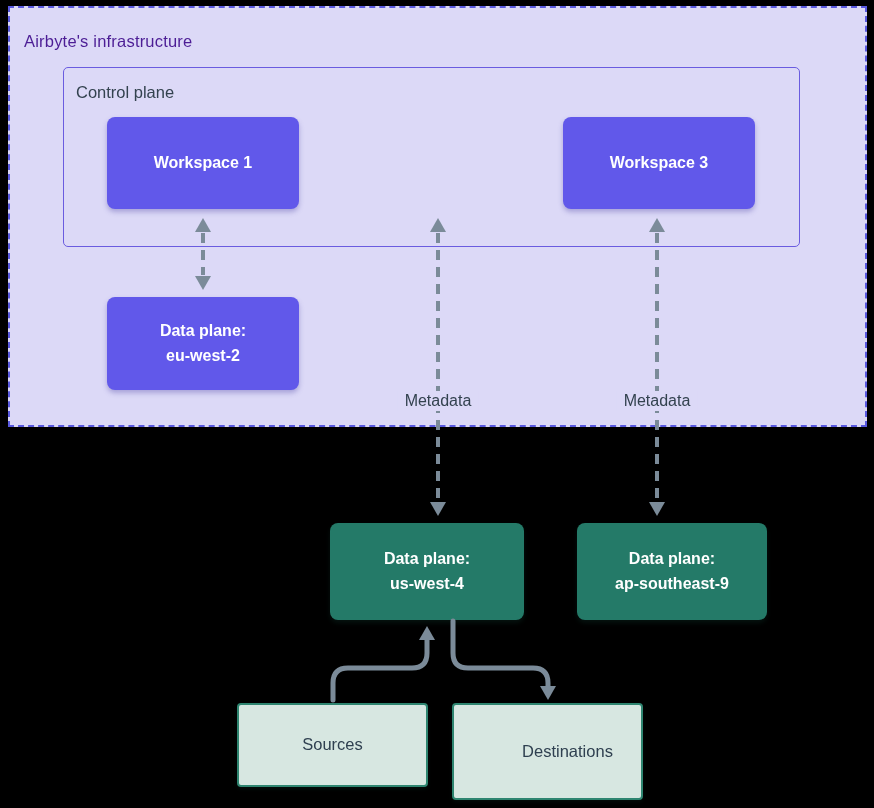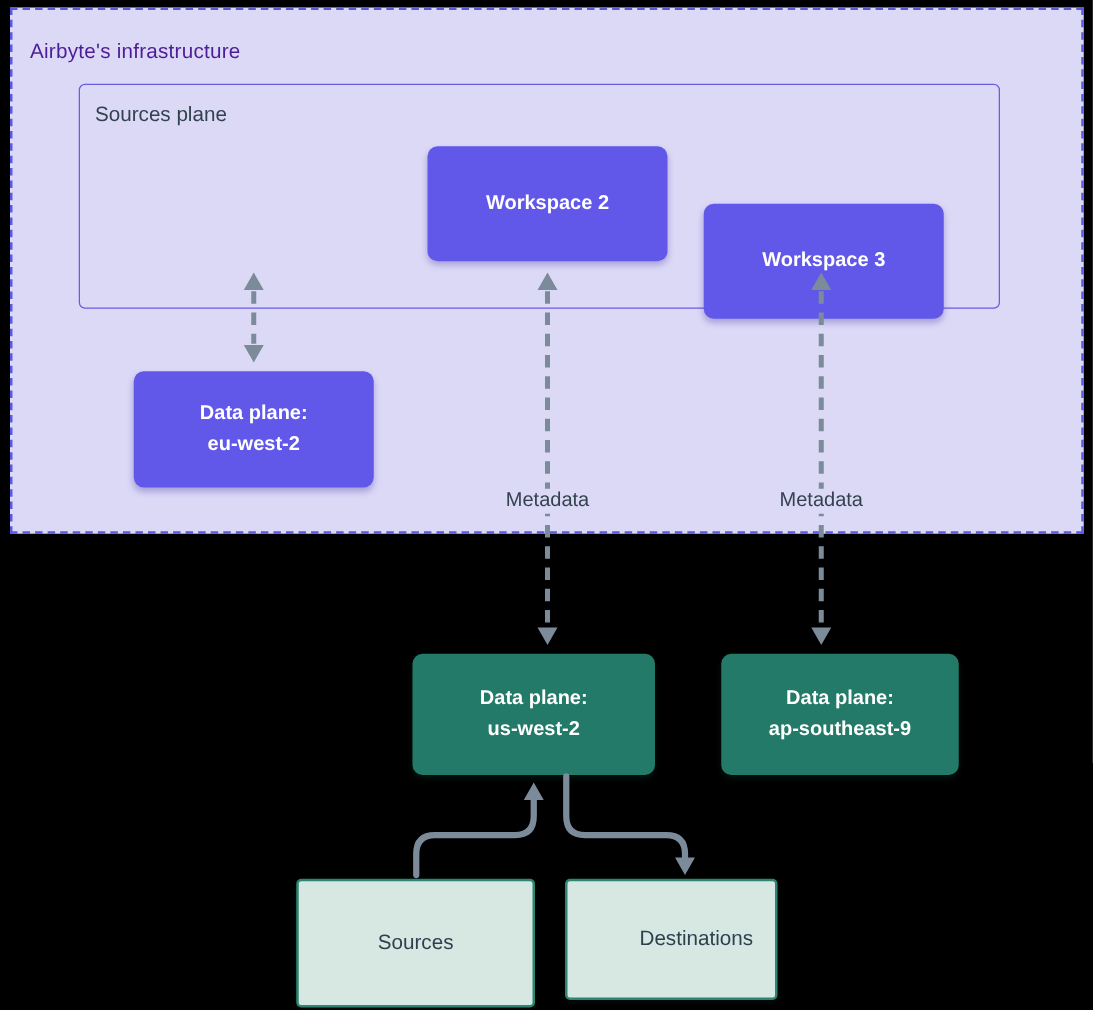--- a/index.html
+++ b/index.html
@@ -26,68 +26,68 @@
       justify-content:center;text-align:center;border-radius:8px;z-index:1;
       font-size:16px;font-weight:700;line-height:1.55;}
   .node-purple{background:#6158ea;color:#fff;box-shadow:0 3px 5px rgba(70,60,160,.35);}
   .node-teal{background:#247a68;color:#fff;box-shadow:0 3px 5px rgba(15,60,50,.3);}
   .node-outline{background:#d7e7e1;border:2px solid #2e8570;border-radius:4px;
       color:#2f4050;font-weight:500;font-size:16.5px;
       box-shadow:0 2px 4px rgba(15,60,50,.2);}
 
   #ws1{left:107px;top:117px;width:192px;height:92px;}
   #ws2{left:342px;top:117px;width:192px;height:92px;}
-  #ws3{left:563px;top:117px;width:192px;height:92px;margin-top:46px;}
+  #ws3{left:563px;top:117px;width:192px;height:92px;}
   #dp-eu{left:107px;top:297px;width:192px;height:93px;}
   #dp-us{left:330px;top:523px;width:194px;height:97px;}
   #dp-ap{left:577px;top:523px;width:190px;height:97px;}
-  #src{left:237px;top:703px;width:191px;height:103px;z-index:1;}
-  #dst{left:452px;top:703px;width:170px;height:97px;z-index:1;padding-left:40px;}
+  #src{left:237px;top:703px;width:191px;height:84px;z-index:1;}
+  #dst{left:452px;top:703px;width:191px;height:97px;z-index:1;padding-left:40px;}
 
   
   #arrows{position:absolute;left:0;top:0;width:874px;height:808px;z-index:2;pointer-events:none;}
 
   
   .metadata-label{position:absolute;transform:translateX(-50%);z-index:3;
       background:#dcd9f7;padding:1px 7px;font-size:16px;color:#33424f;font-weight:500;margin-top:32px;}
   #meta1{left:438px;top:359px;}
   #meta2{left:657px;top:359px;}
 </style>
 </head>
 <body>
 
 <div id="stage">
 
   <div class="section section-airbyte">
     <div class="section-label">Airbyte's infrastructure</div>
   </div>
 
   <div class="control-plane">
-    <div class="control-plane-label">Sources plane</div>
+    <div class="control-plane-label">Control plane</div>
   </div>
 
-  <div id="ws2" class="node node-purple">
-    <span>Workspace 2</span>
+  <div id="ws1" class="node node-purple">
+    <span>Workspace 1</span>
   </div>
   <div id="ws3" class="node node-purple">
     <span>Workspace 3</span>
   </div>
 
   <div id="dp-eu" class="node node-purple">
     <span>
       <span>Data plane:</span><br>
       <span>eu-west-2</span>
     </span>
   </div>
 
 
   <div id="dp-us" class="node node-teal">
     <span>
       <span>Data plane:</span><br>
-      <span>us-west-2</span>
+      <span>us-west-4</span>
     </span>
   </div>
   <div id="dp-ap" class="node node-teal">
     <span>
       <span>Data plane:</span><br>
       <span>ap-southeast-9</span>
     </span>
   </div>
 
   <div id="src" class="node node-outline">

